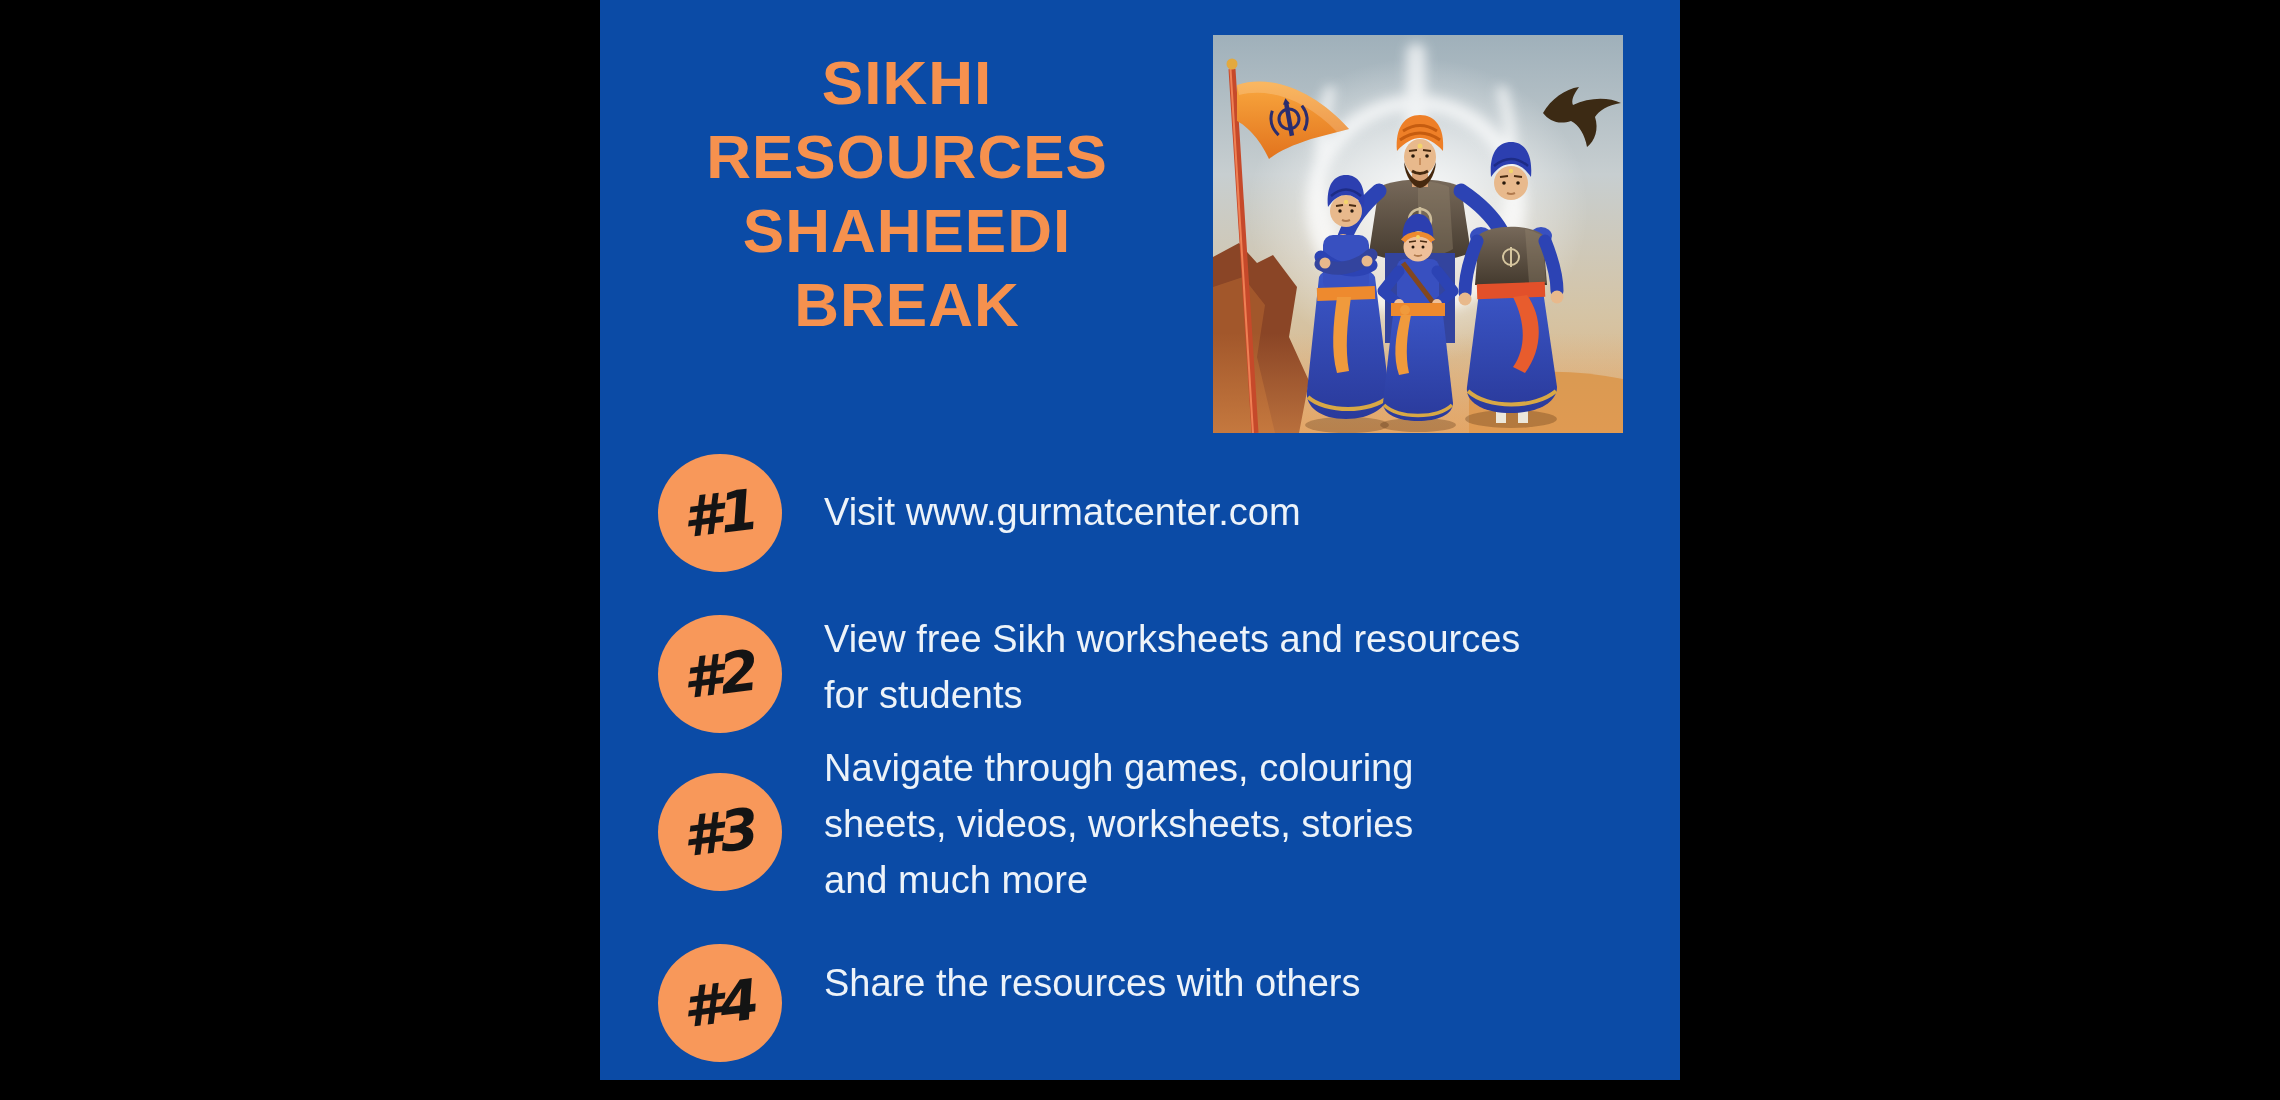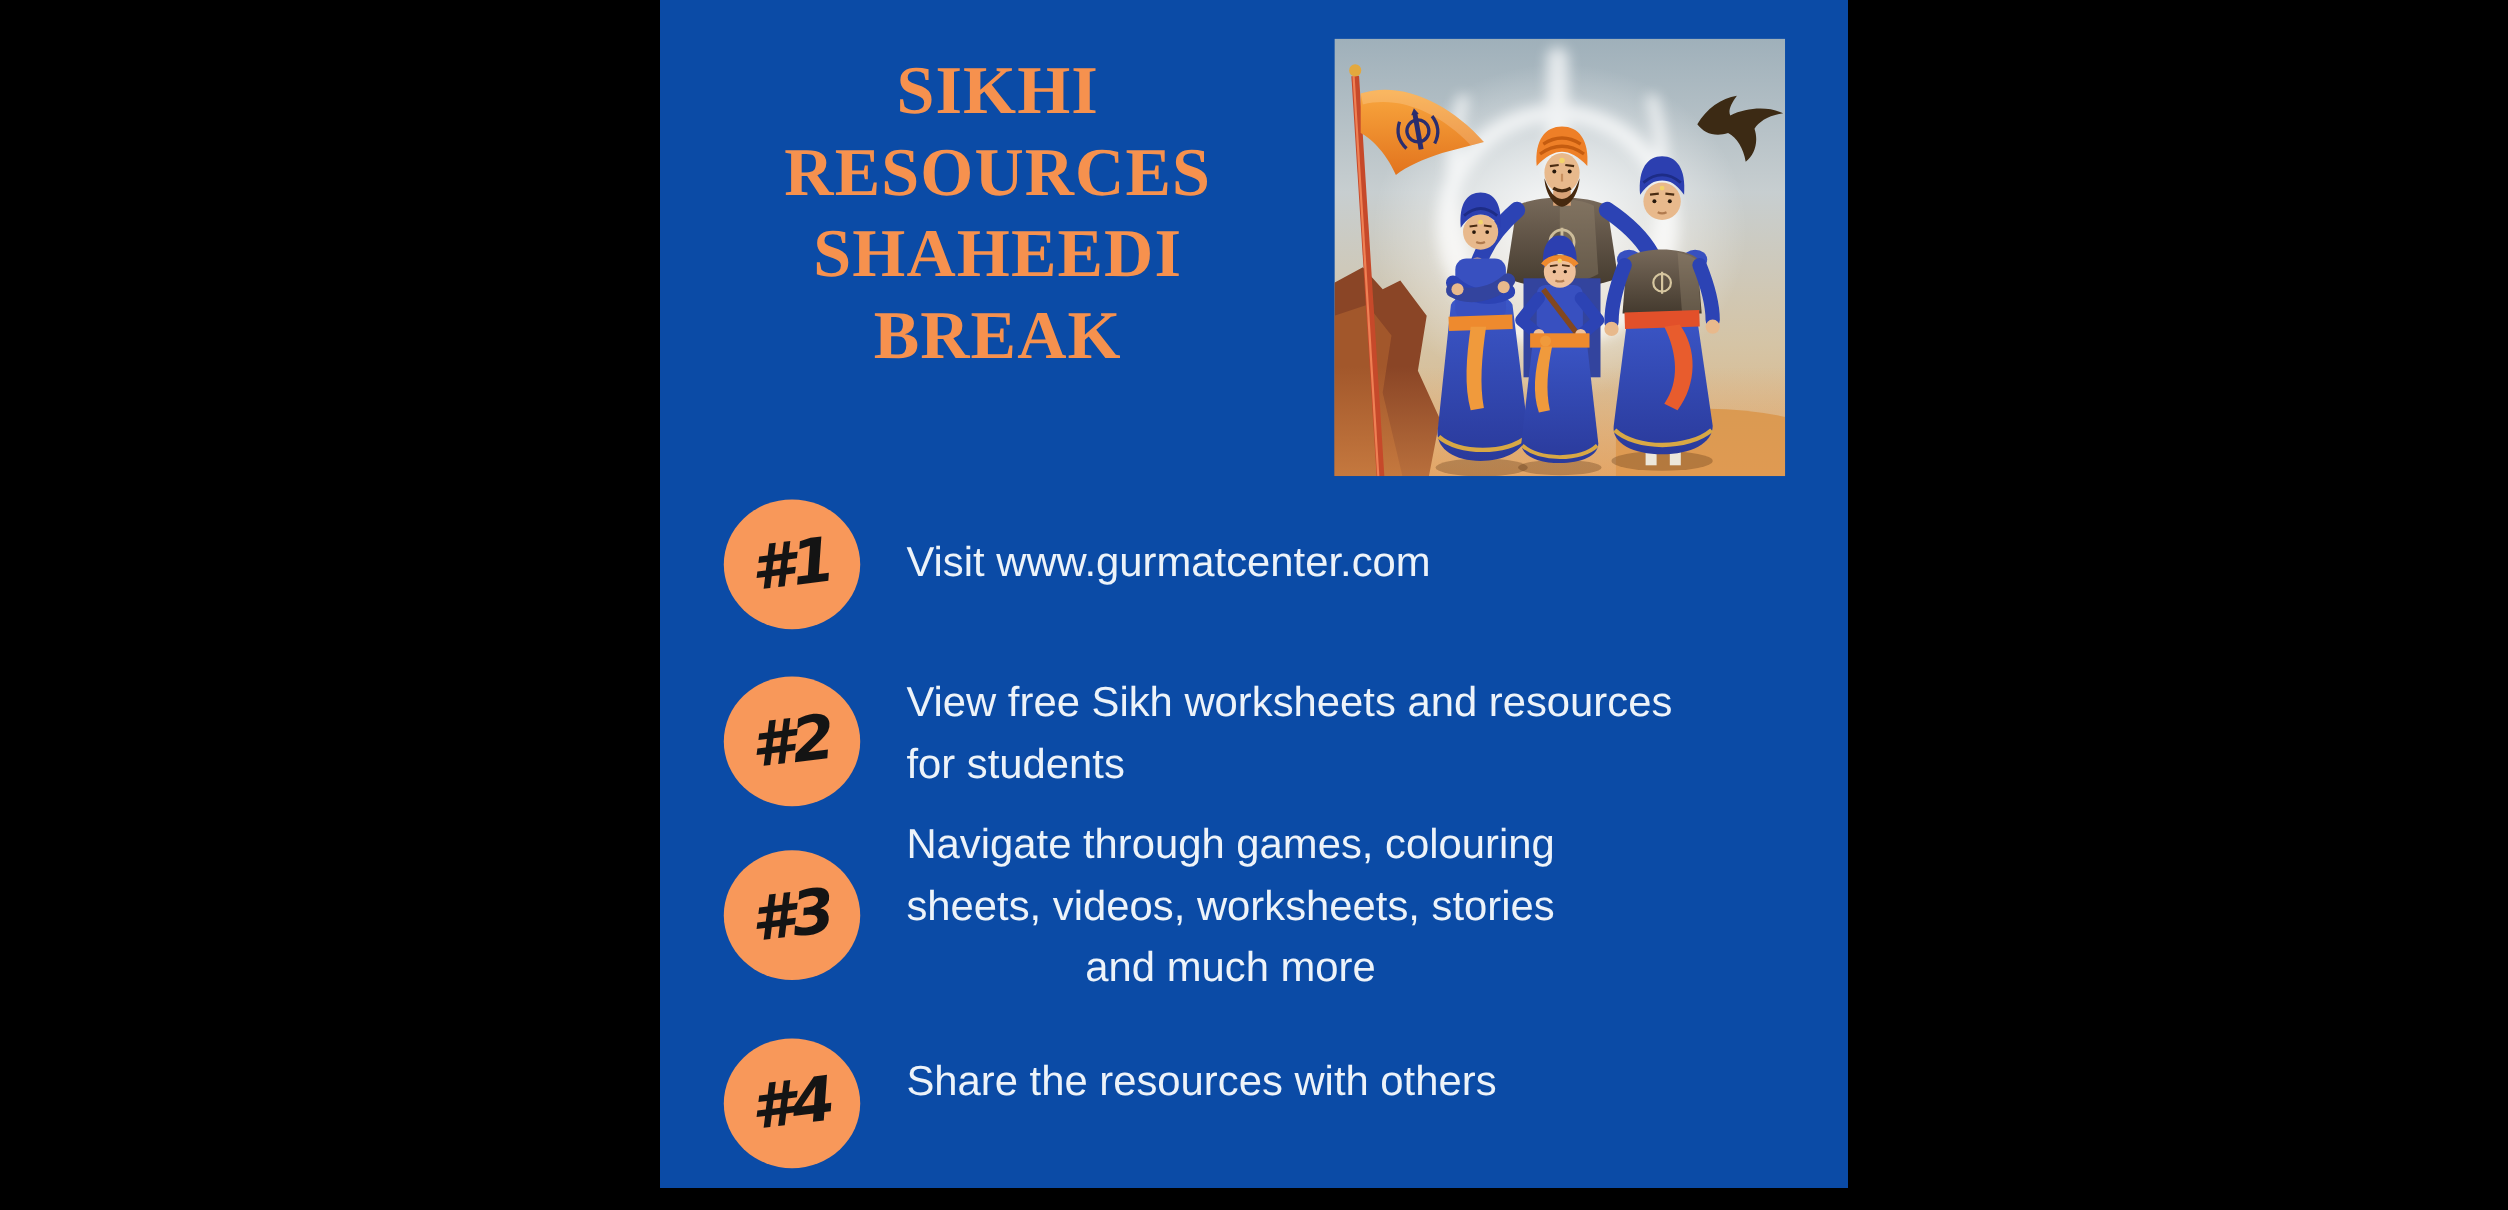--- a/index.html
+++ b/index.html
@@ -8,21 +8,21 @@
     background:#000; overflow:hidden;
     font-family:"Liberation Sans", sans-serif;
   }
   .poster {
     position:absolute; left:600px; top:0; width:1080px; height:1080px;
     background:#0b4ba6;
   }
   .title {
     position:absolute; left:0; top:46px; width:614px;
     text-align:center;
-    font-family:Liberation Serif, serif; font-weight:700;
+    font-family:Liberation Sans, sans-serif; font-weight:700;
     font-size:62px; line-height:74px; letter-spacing:1px;
     color:#f6914e;
   }
   .photo {
     position:absolute; left:613px; top:35px; width:410px; height:398px;
     overflow:hidden;
   }
   .photo svg { display:block; width:100%; height:100%; }
   .step { position:absolute; left:0; width:1080px; height:0; }
   .s1 { top:454px; }
@@ -39,21 +39,21 @@
     font-size:56px; color:#141414; transform:rotate(-7deg);
     letter-spacing:-2px;
   }
   .lines {
     position:absolute; left:224px;
     font-size:38px; line-height:56px; color:#edf3f9;
     white-space:nowrap;
   }
   .s1 .lines { top:30px; }
   .s2 .lines { top:-4px; }
-  .s3 .lines { top:-33px;text-align:center; }
+  .s3 .lines { top:-33px; }
   .s4 .lines { top:11px; }
 </style>
 </head>
 <body>
 
 <div class="stage">
   <div class="poster">
 
     <div class="title">
       <div>SIKHI</div>

